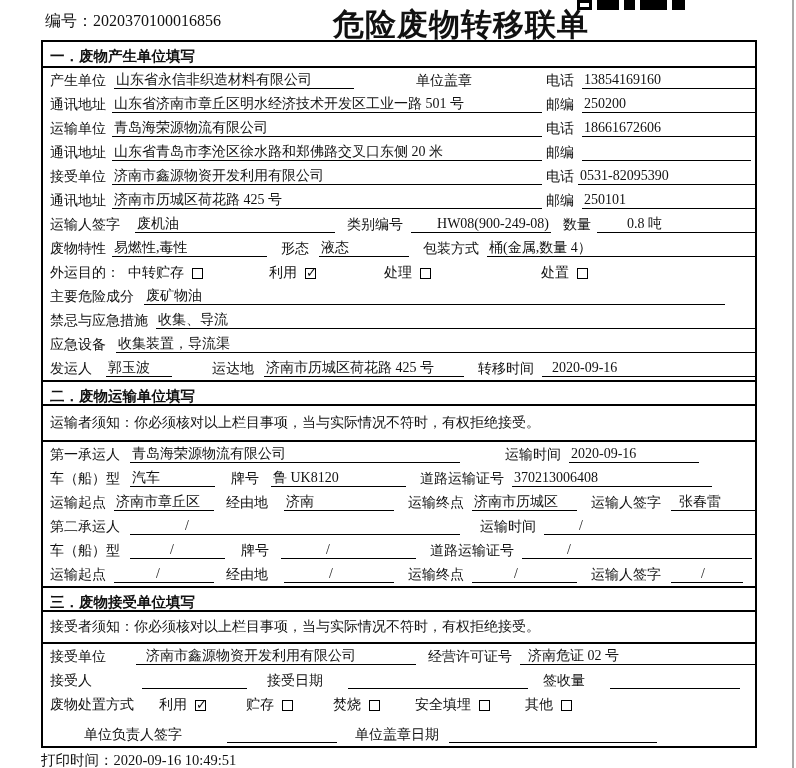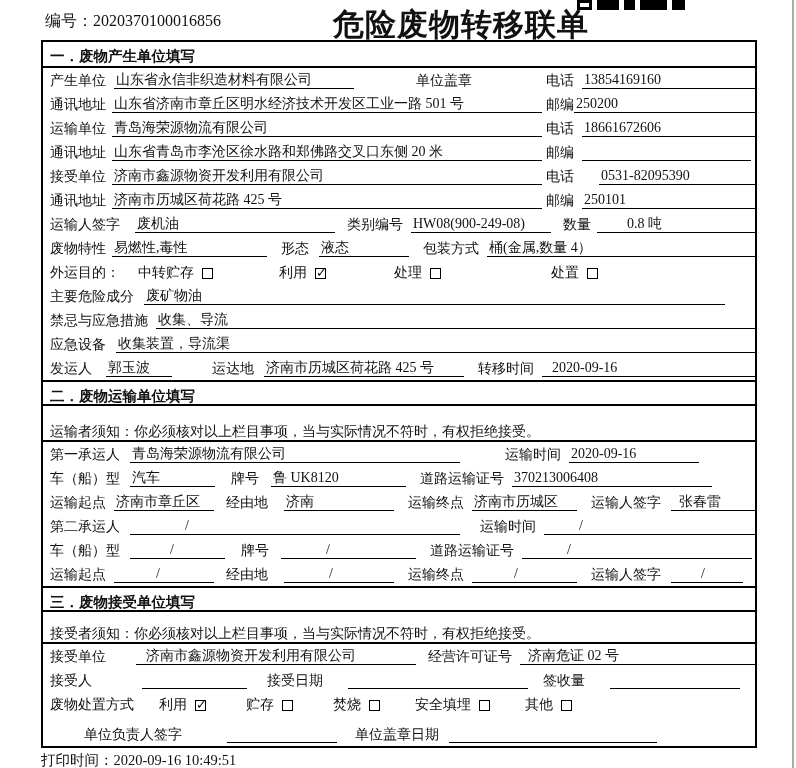--- a/index.html
+++ b/index.html
@@ -12,21 +12,21 @@
   .doc-title { position:absolute; left:333px; top:4px; font-size:31px; font-weight:bold; letter-spacing:1px; white-space:nowrap; }
   .stamp { position:absolute; left:577px; top:0; height:11px; display:flex; align-items:flex-start; gap:5px; }
   .stamp .sq { width:15px; height:10px; border:3px solid #000; }
   .stamp .blk { height:10px; background:#000; }
   .page-edge { position:absolute; right:2px; top:0; bottom:0; width:2px; background:#aaa; }
 
   .form { position:absolute; left:41px; top:40px; width:716px; height:708px; border:2px solid #000; background:#fff; }
   .sec { height:26px; border-bottom:2px solid #000; font-weight:bold; font-size:14.5px; padding:5px 0 0 7px; }
   .sec.mid { border-top:2px solid #000; }
   .row { display:flex; align-items:flex-end; height:24px; padding:0 0 3px 7px; font-size:14px; }
-  .row.notice { padding-bottom:0; border-bottom:2px solid #000; }
+  .row.notice { align-items:center; padding-bottom:0; border-bottom:2px solid #000; }
   .row.h36 { height:36px; } .row.h32 { height:32px; } .row.h30 { height:30px;padding-left:41px; }
   .lbl { white-space:nowrap; line-height:16px; flex:none; }
   .u { border-bottom:1px solid #000; height:18px; line-height:18px; white-space:nowrap; padding:0 2px; flex:none; overflow:hidden; }
   .u.fill { flex:1 1 auto; }
   .cb { width:11px; height:11px; border:1px solid #000; position:relative; flex:none; margin-bottom:2px; margin-left:8px; background:#fff; }
   .cb.checked::after { content:"\2713"; position:absolute; left:0px; top:-4px; font-size:13px; font-weight:bold; font-family:"DejaVu Sans",sans-serif; }
   .print-time { position:absolute; left:41px; top:751px; font-size:14.5px; white-space:nowrap; }
 </style>
 </head>
 <body>
@@ -53,72 +53,72 @@
       <span class="u" style="margin-left:8px;width:240px">山东省永信非织造材料有限公司</span>
       <span class="lbl" style="margin-left:62px">单位盖章</span>
       <span class="lbl" style="margin-left:74px">电话</span>
       <span class="u fill" style="margin-left:8px">13854169160</span>
     </div>
 
     <div class="row">
       <span class="lbl">通讯地址</span>
       <span class="u" style="margin-left:6px;width:430px">山东省济南市章丘区明水经济技术开发区工业一路 501 号</span>
       <span class="lbl" style="margin-left:4px">邮编</span>
-      <span class="u fill" style="">250200</span>
+      <span class="u fill" style="margin-left:8px">250200</span>
     </div>
 
     <div class="row">
       <span class="lbl">运输单位</span>
       <span class="u" style="margin-left:6px;width:430px">青岛海荣源物流有限公司</span>
       <span class="lbl" style="margin-left:4px">电话</span>
       <span class="u fill" style="margin-left:8px">18661672606</span>
     </div>
 
     <div class="row">
       <span class="lbl">通讯地址</span>
       <span class="u" style="margin-left:6px;width:430px">山东省青岛市李沧区徐水路和郑佛路交叉口东侧 20 米</span>
       <span class="lbl" style="margin-left:4px">邮编</span>
       <span class="u fill" style="margin-left:8px;margin-right:4px"></span>
     </div>
 
     <div class="row">
       <span class="lbl">接受单位</span>
       <span class="u" style="margin-left:6px;width:430px">济南市鑫源物资开发利用有限公司</span>
       <span class="lbl" style="margin-left:4px">电话</span>
-      <span class="u fill" style="margin-left:25px">0531-82095390</span>
+      <span class="u fill" style="margin-left:4px">0531-82095390</span>
     </div>
 
     <div class="row">
       <span class="lbl">通讯地址</span>
       <span class="u" style="margin-left:6px;width:430px">济南市历城区荷花路 425 号</span>
       <span class="lbl" style="margin-left:4px">邮编</span>
       <span class="u fill" style="margin-left:8px">250101</span>
     </div>
 
     <div class="row">
       <span class="lbl">运输人签字</span>
       <span class="u" style="margin-left:15px;width:200px">废机油</span>
       <span class="lbl" style="margin-left:12px">类别编号</span>
-      <span class="u" style="margin-left:8px;width:140px;text-align:left">HW08(900-249-08)</span>
+      <span class="u" style="margin-left:8px;width:140px;text-align:right">HW08(900-249-08)</span>
       <span class="lbl" style="margin-left:12px">数量</span>
       <span class="u fill" style="margin-left:6px;padding-left:30px">0.8 吨</span>
     </div>
 
     <div class="row">
       <span class="lbl">废物特性</span>
       <span class="u" style="margin-left:6px;width:155px">易燃性,毒性</span>
       <span class="lbl" style="margin-left:14px">形态</span>
       <span class="u" style="margin-left:10px;width:90px">液态</span>
       <span class="lbl" style="margin-left:14px">包装方式</span>
       <span class="u fill" style="margin-left:8px">桶(金属,数量 4）</span>
     </div>
 
     <div class="row">
       <span class="lbl">外运目的：</span>
-      <span class="lbl" style="margin-left:18px">中转贮存</span>
+      <span class="lbl" style="margin-left:8px">中转贮存</span>
       <span class="cb"></span>
       <span class="lbl" style="margin-left:66px">利用</span>
       <span class="cb checked"></span>
       <span class="lbl" style="margin-left:68px">处理</span>
       <span class="cb"></span>
       <span class="lbl" style="margin-left:110px">处置</span>
       <span class="cb"></span>
     </div>
 
     <div class="row">

